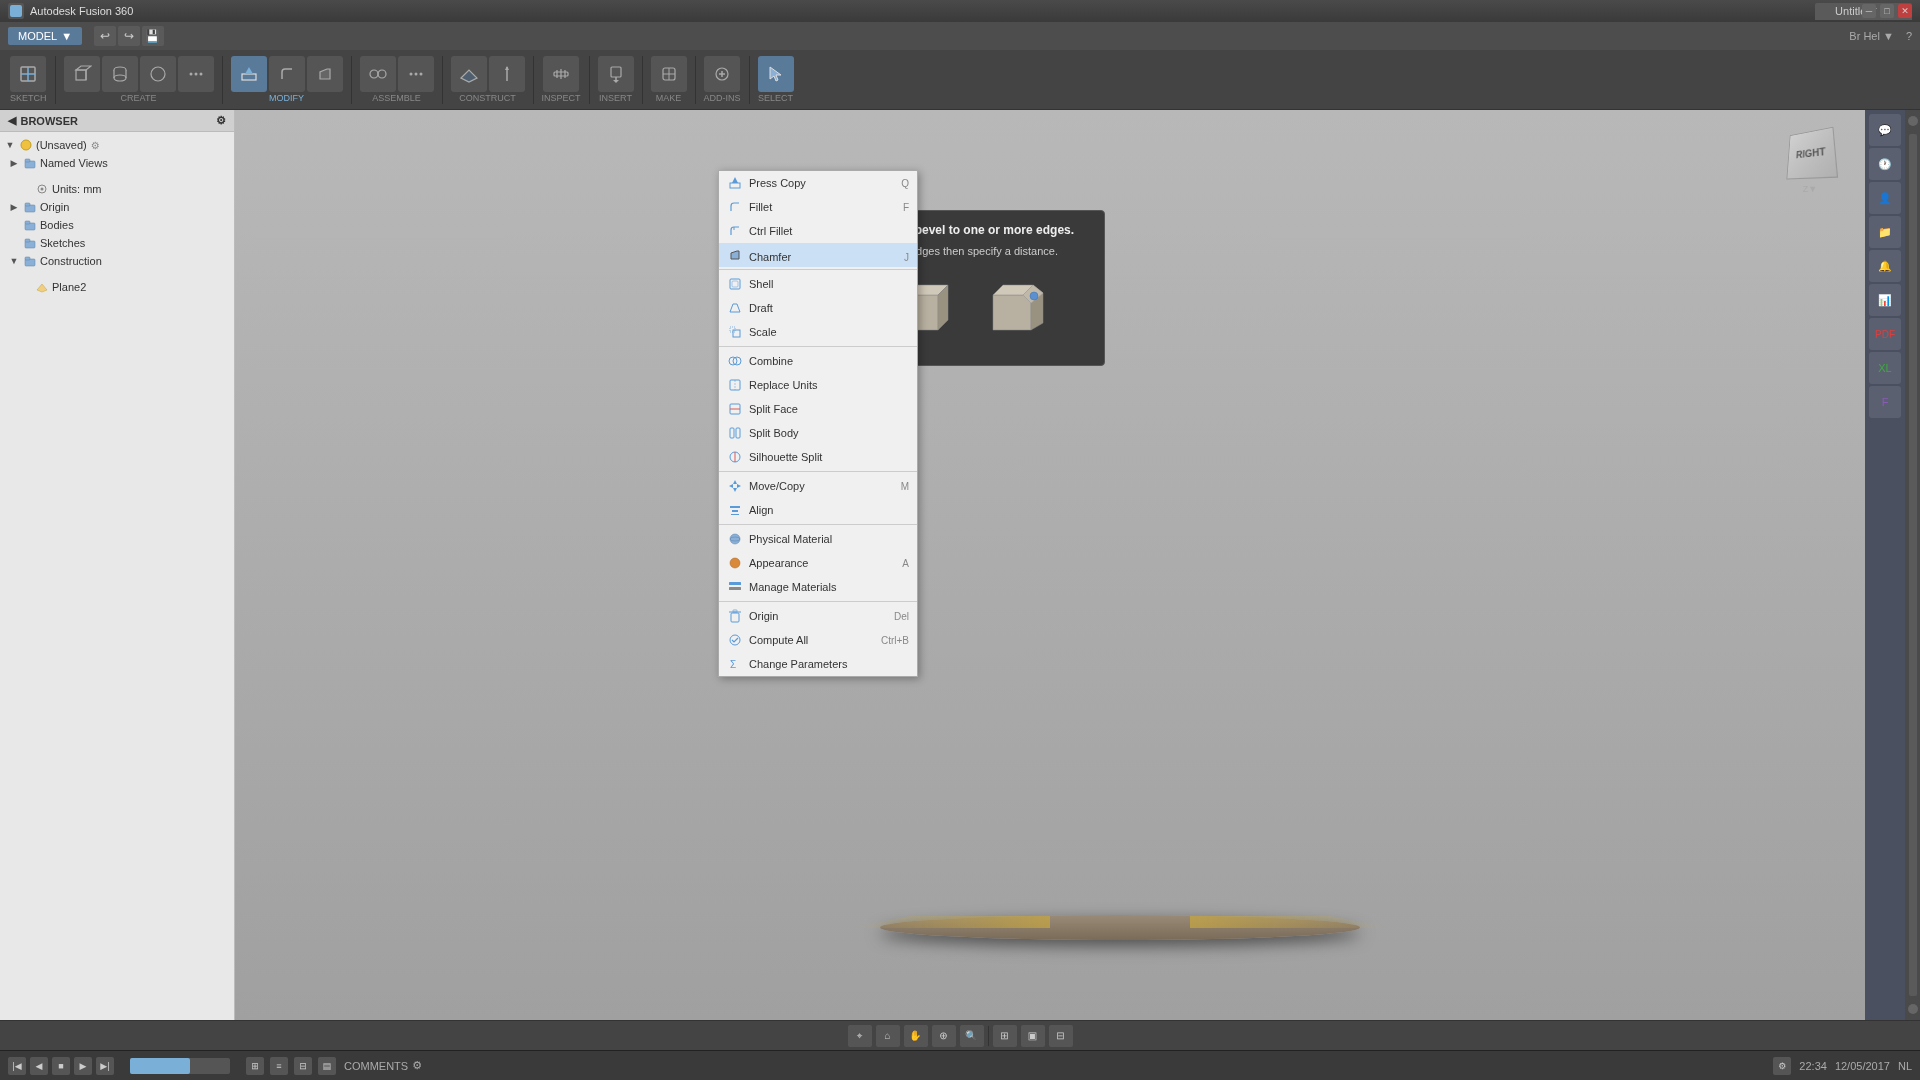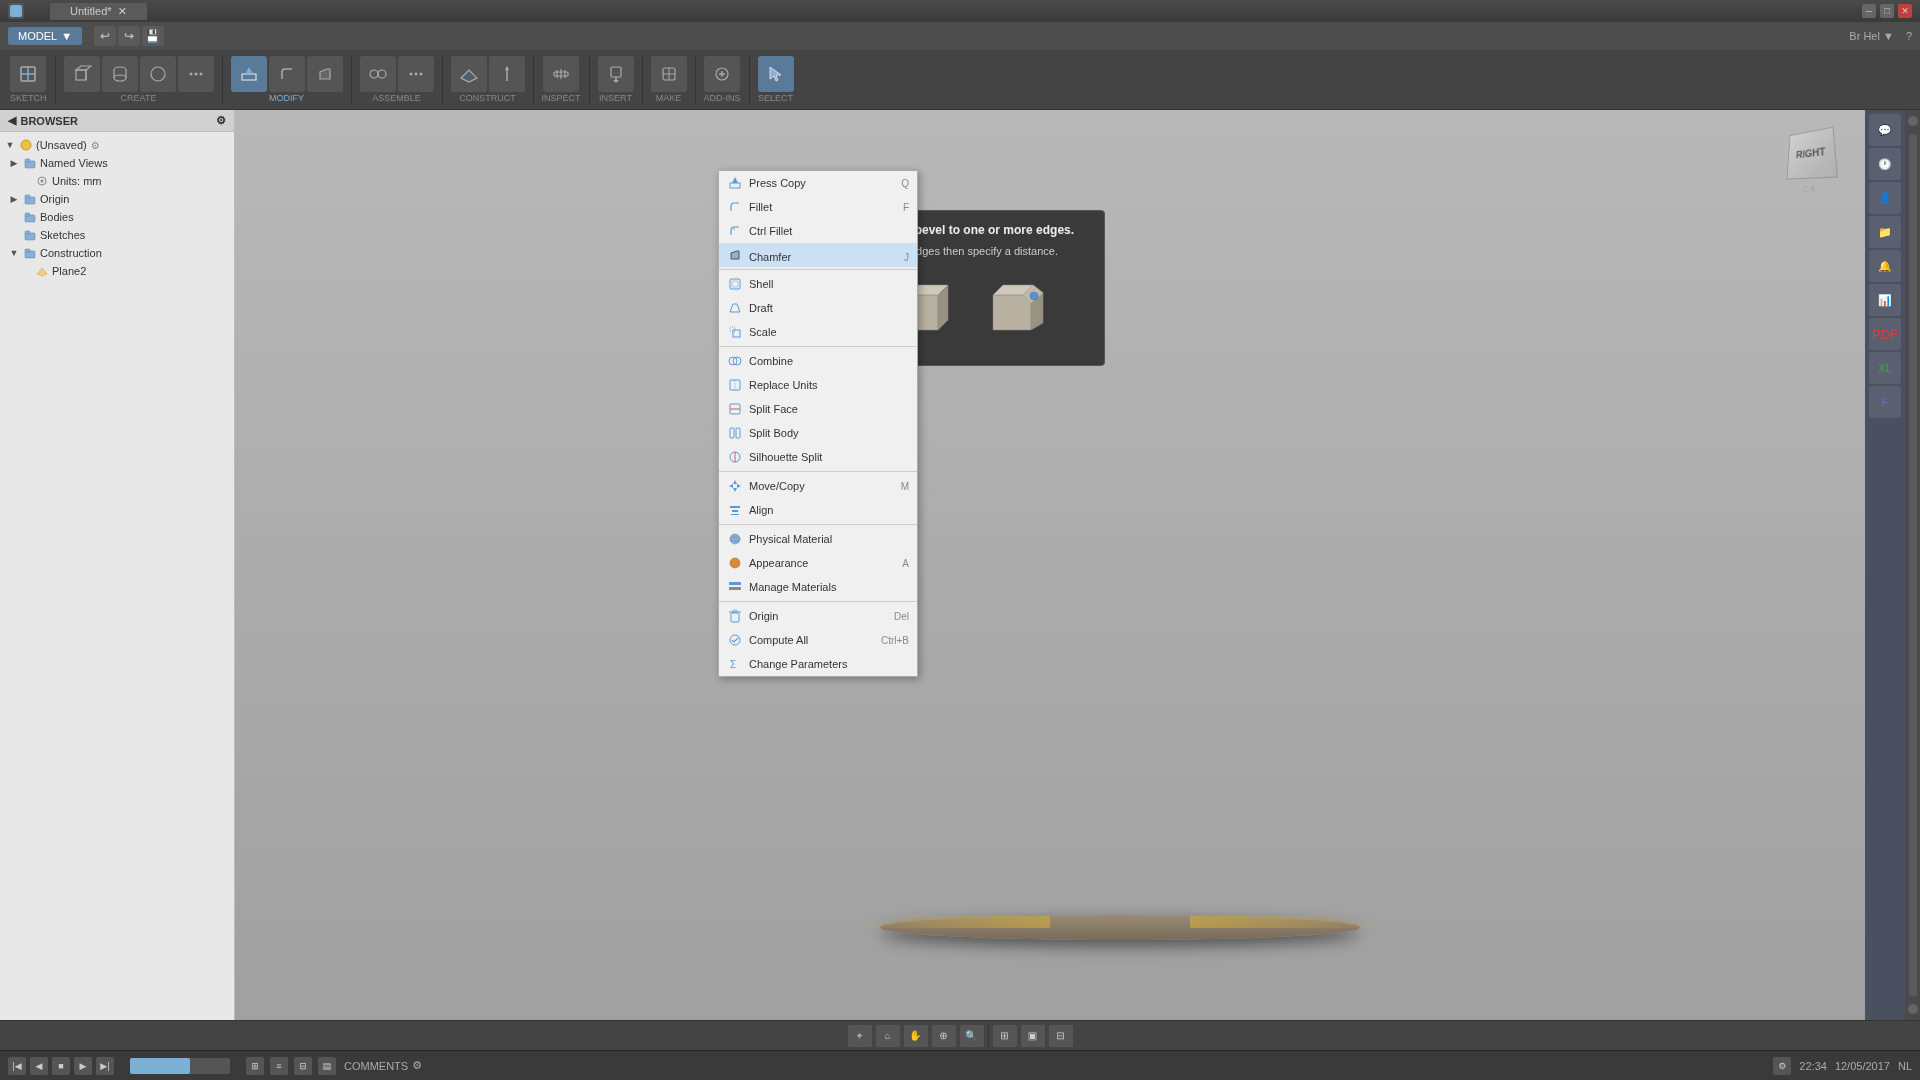--- a/index.html
+++ b/index.html
@@ -128,21 +128,21 @@
       align-items: center;
       padding: 2px 4px;
       cursor: pointer;
       font-size: 11px;
       color: #333;
     }
     .tree-arrow { width: 12px; height: 12px; display: flex; align-items: center; justify-content: center; font-size: 9px; color: #555; }
     .tree-icon { width: 14px; height: 14px; margin: 0 3px; display: flex; align-items: center; justify-content: center; }
     .tree-text { font-size: 11px; }
     .tree-indent-1 { padding-left: 8px; }
-    .tree-indent-2 { padding-left: 20px; }
+    .tree-indent-2 { padding-left: 20px; margin-top: 8px; }
 
     
     #viewport {
       flex: 1;
       background: linear-gradient(180deg, #b8b8b8 0%, #a0a0a0 100%);
       position: relative;
       overflow: hidden;
     }
 
     
@@ -308,20 +308,21 @@
   </style>
 </head>
 <body>
 
 <div id="titlebar">
   <div class="app-icon">
     <svg width="12" height="12" viewBox="0 0 12 12">
         <rect width="12" height="12" fill="#7ab0d8" rx="2"></rect>
       </svg>
   </div>
+  <span class="title-text">Autodesk Fusion 360</span>
   <div class="tab-area">
     <div class="tab">
       <span>Untitled*</span> &nbsp;✕
     </div>
   </div>
   <div class="window-controls">
     <div class="win-btn">─</div>
     <div class="win-btn">□</div>
     <div class="win-btn" style="background:#c04040;">✕</div>
   </div>
@@ -884,21 +885,21 @@
     </div>
   </div>
 
   <div id="right-sidebar">
     <div class="rsb-btn" style="font-size:11px;">💬</div>
     <div class="rsb-btn" style="font-size:11px;">🕐</div>
     <div class="rsb-btn" style="font-size:11px;">👤</div>
     <div class="rsb-btn" style="font-size:11px;">📁</div>
     <div class="rsb-btn" style="font-size:11px;">🔔</div>
     <div class="rsb-btn" style="font-size:11px;">📊</div>
-    <div class="rsb-btn" style="font-size:13px;color:#d84040;">PDF</div>
+    <div class="rsb-btn" style="font-size:10px;color:#d84040;">PDF</div>
     <div class="rsb-btn" style="font-size:11px;color:#40a840;">XL</div>
     <div class="rsb-btn" style="font-size:11px;color:#8a5ab8;">F</div>
   </div>
 
   <div id="far-right">
     <div style="width:10px;height:10px;background:#666;border-radius:50%;margin:2px auto;"></div>
     <div style="flex:1;width:8px;background:#5a5a5a;border-radius:2px;margin:2px auto;"></div>
     <div style="width:10px;height:10px;background:#666;border-radius:50%;margin:2px auto;"></div>
   </div>
 </div>

